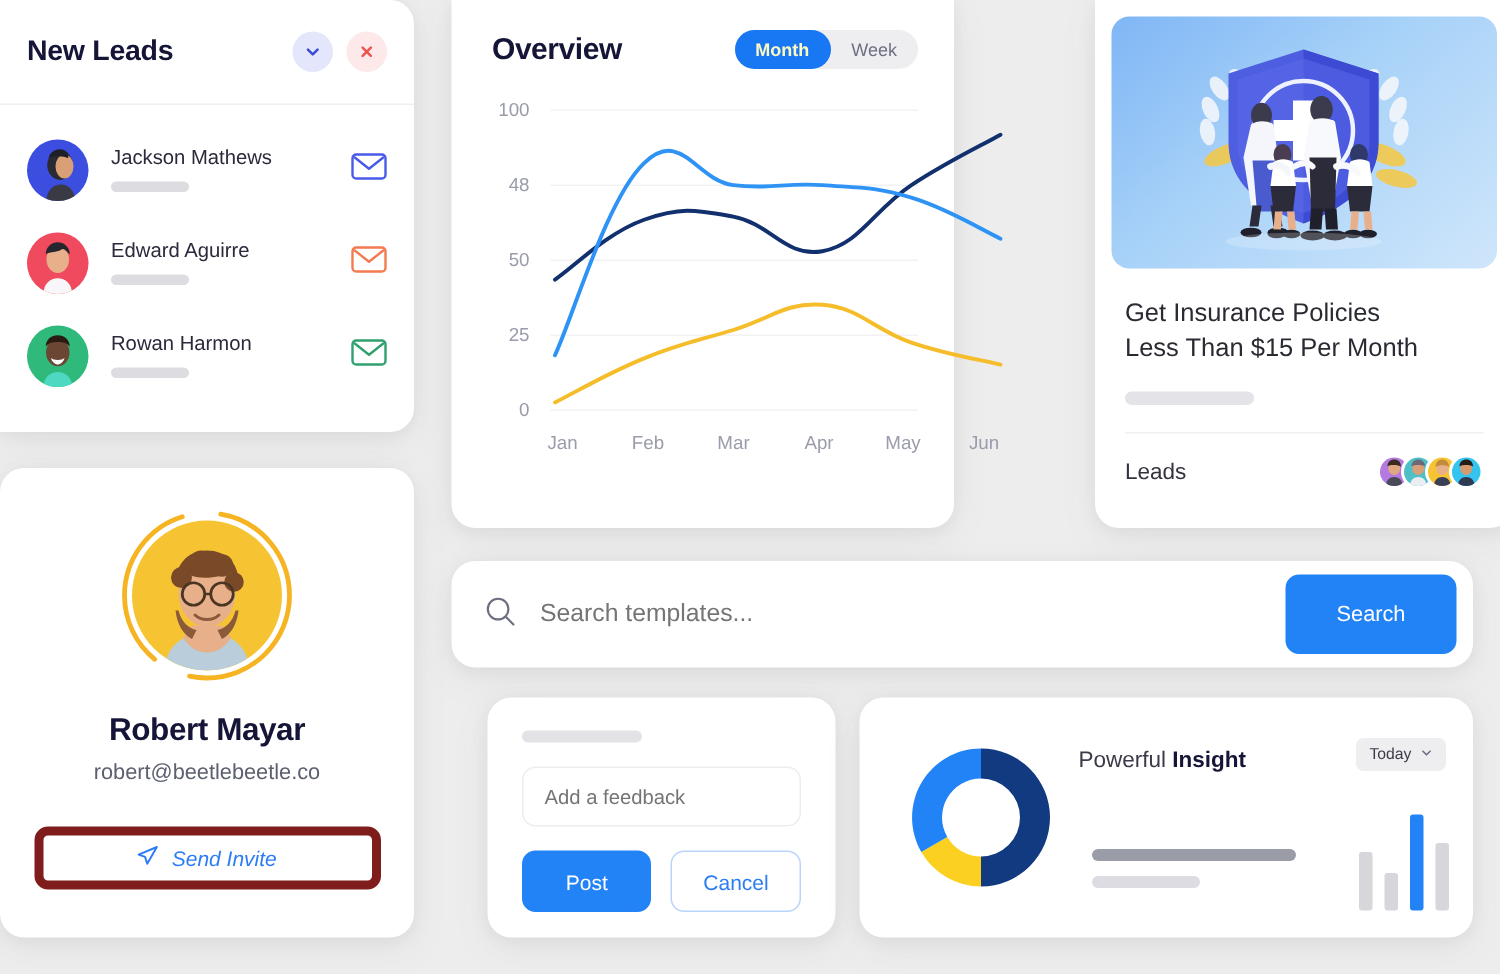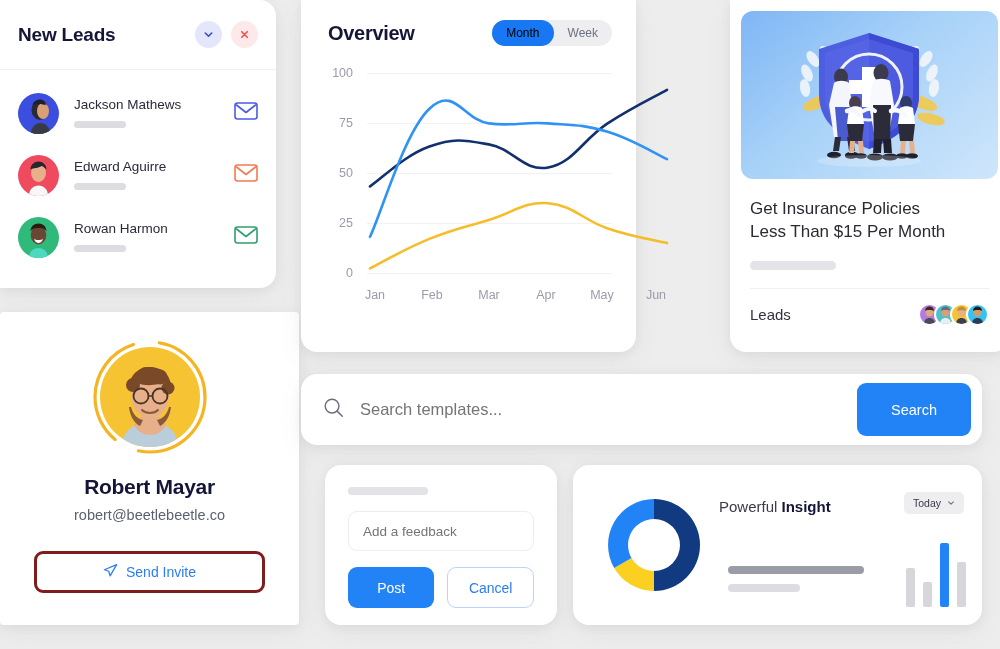--- a/index.html
+++ b/index.html
@@ -38,43 +38,43 @@
   .avatar {
     width: 41px; height: 41px; border-radius: 50%;
     flex: 0 0 41px; position: relative; overflow: hidden;
   }
   .lead-info { margin-left: 15px; flex: 1; }
   .lead-name { font-size: 13.5px; color: #2a2a3c; line-height: 1.1; }
   .skel { height: 7px; border-radius: 4px; background: #dcdce1; margin-top: 9px; }
   .lead-mail { width: 24px; height: 24px; }
 
   
-  #profile-card { left: 0; top: 312px; width: 299px; height: 313px; border-radius: 4px; }
+  #profile-card { left: 0; top: 312px; width: 276px; height: 313px; border-radius: 16px; }
   .profile-inner { padding: 26px 22px 0; display: flex; flex-direction: column; align-items: center; }
   .profile-ring { position: relative; width: 118px; height: 118px; }
   .profile-pic {
     position: absolute; left: 9px; top: 9px; width: 100px; height: 100px;
     border-radius: 50%; background: #f6c433; overflow: hidden;
   }
   .profile-name { margin-top: 19px; font-size: 21px; font-weight: bold; color: #151538; letter-spacing: -0.3px; }
   .profile-email { margin-top: 8px; font-size: 14.5px; color: #5d6070; }
   .invite-btn {
     margin-top: 28px; width: 231px; height: 42px;
-    border: 3px solid #7f1d1d; border-radius: 9px; background: #fff;
+    border: 6px solid #7f1d1d; border-radius: 9px; background: #fff;
     display: flex; align-items: center; justify-content: center; gap: 8px;
-    color: #2b7df5; font-size: 14px;
+    color: #2b7df5; font-size: 14px; font-style: italic;
   }
 
   
   #overview-card { left: 301px; top: 0; width: 335px; height: 352px; border-radius: 0 0 16px 16px; }
   .ov-head { display: flex; align-items: center; padding: 20px 24px 0 27px; }
   .ov-title { font-size: 20px; font-weight: bold; color: #151538; letter-spacing: -0.3px; }
   .seg { margin-left: auto; display: flex; background: #eeeef1; border-radius: 14px; height: 26px; align-items: center; }
   .seg-item { font-size: 12px; padding: 0 14px; height: 26px; display: flex; align-items: center; border-radius: 14px; color: #6d7080; }
-  .seg-item.active { background: #1877f2; color: #000000; font-weight: normal; }
+  .seg-item.active { background: #1877f2; color: #fef9c3; font-weight: bold; }
   .chart-wrap { position: relative; margin: 14px 18px 0 18px; height: 248px; }
   .y-label { position: absolute; font-size: 12.5px; color: #9a9cab; text-align: right; width: 30px; }
   .x-label { position: absolute; font-size: 12.5px; color: #9a9cab; text-align: center; width: 40px; }
   .gridline { position: absolute; left: 48px; right: 6px; height: 1px; background: #f2f2f5; }
 
   
   #insurance-card { left: 703px; top: 0; width: 279px; height: 352px; border-radius: 0 0 16px 16px; margin-left: 27px; }
   .ins-img {
     margin: 11px 11px 0; height: 168px; border-radius: 12px;
     background: linear-gradient(140deg,#7fb6f5 0%,#a8d2f8 45%,#cfe6fb 100%);
@@ -264,21 +264,21 @@
       <div class="ov-title">Overview</div>
       <div class="seg">
         <div class="seg-item active">Month</div>
         <div class="seg-item">Week</div>
       </div>
     </div>
 
     <div class="chart-wrap">
 
       <div class="y-label" style="left:4px; top:6px;">100</div>
-      <div class="y-label" style="left:4px; top:56px;">75</div>
+      <div class="y-label" style="left:4px; top:56px;">48</div>
       <div class="y-label" style="left:4px; top:106px;">50</div>
       <div class="y-label" style="left:4px; top:156px;">25</div>
       <div class="y-label" style="left:4px; top:206px;">0</div>
 
       <div class="gridline" style="top:13px"></div>
       <div class="gridline" style="top:63px"></div>
       <div class="gridline" style="top:113px"></div>
       <div class="gridline" style="top:163px"></div>
       <div class="gridline" style="top:213px"></div>
 

